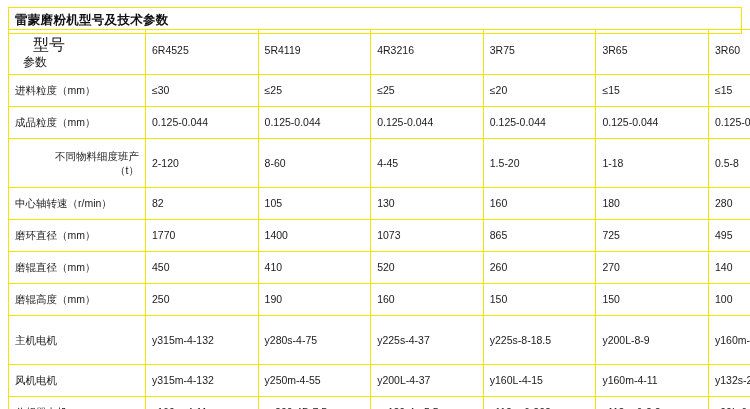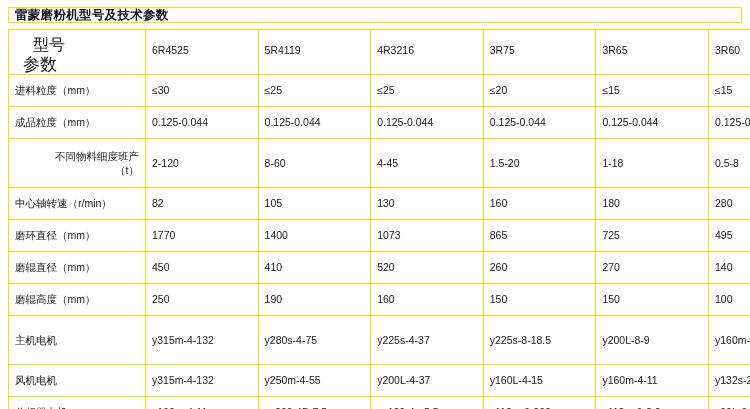--- a/index.html
+++ b/index.html
@@ -18,21 +18,21 @@
     width: 750px;
     height: 409px;
     position: relative;
     box-sizing: border-box;
   }
   .title-bar {
     position: absolute;
     left: 8px;
     top: 7px;
     width: 734px;
-    height: 16px;
+    height: 27px;
     border: 1px solid #f2e600;
     box-sizing: border-box;
     display: flex;
     align-items: center;
   }
   .title-text {
     font-size: 12.5px;
     font-weight: bold;
     color: #111111;
     padding-left: 6px;
@@ -72,21 +72,21 @@
   .hdr-top {
     position: absolute;
     left: 24px;
     top: 4px;
     font-size: 16px;
   }
   .hdr-bot {
     position: absolute;
     left: 14px;
     top: 24px;
-    font-size: 17px;
+    font-size: 12px;
   }
   tr.hdr td.val {
     vertical-align: middle;
     padding-top: 0;
   }
   .tall td {
     height: 40px;
   }
   .row-h td {
     height: 23px;

